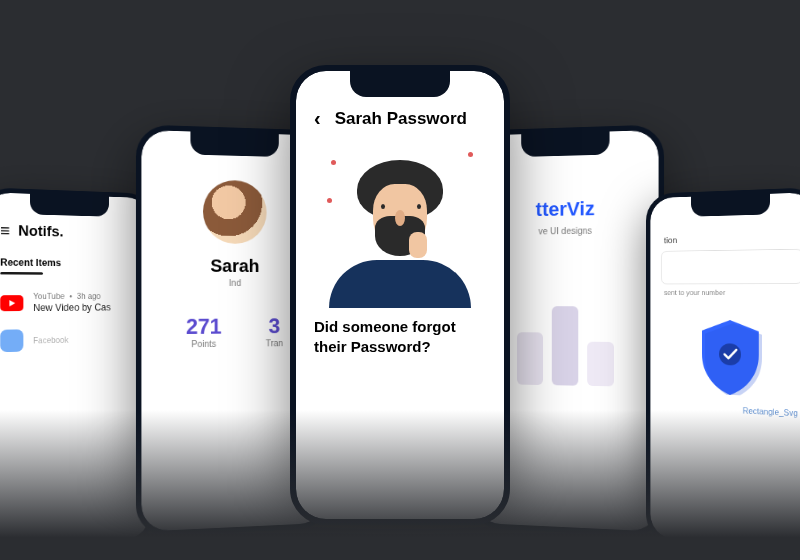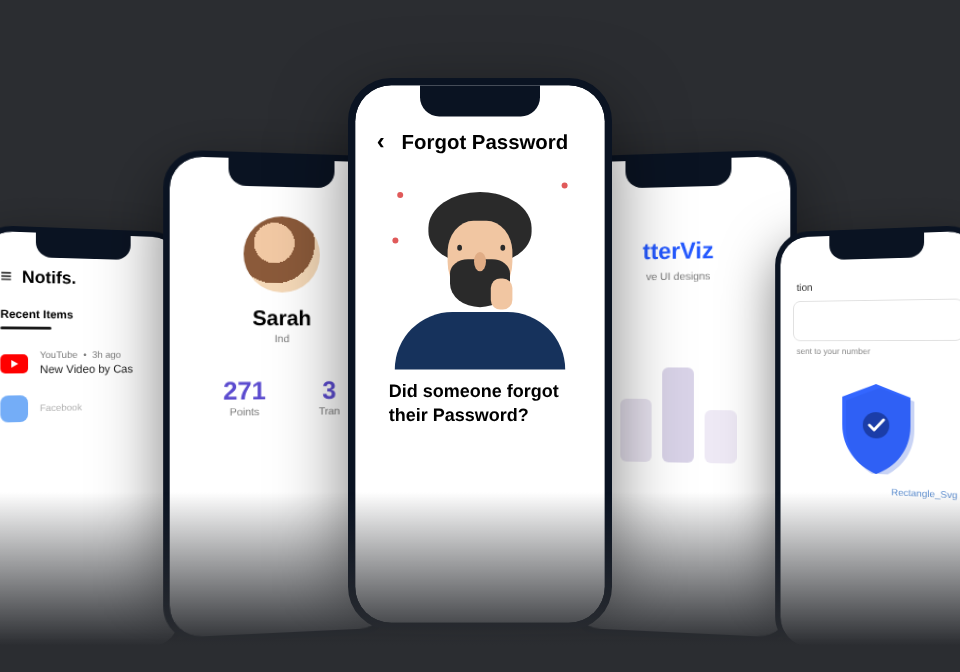--- a/index.html
+++ b/index.html
@@ -120,40 +120,40 @@
           </div>
         </div>
       </div>
     </div>
 
     <div class="phone p3">
       <div class="notch"></div>
       <div class="screen">
         <div class="hrow" style="gap:14px;">
           <span style="font-size:20px; font-weight:600;">‹</span>
-          <span class="bold" style="font-size:17px;">Forgot Password</span>
+          <span class="bold" style="font-size:17px;">Sarah Password</span>
         </div>
         <div class="illus">
           <span class="dot-r" style="left:6px; top:20px;"></span>
           <span class="dot-r" style="left:2px; top:58px;"></span>
           <span class="dot-r" style="right:2px; top:12px;"></span>
           <div class="shirt"></div>
           <div class="face">
             <div class="hair"></div>
             <div class="skin"></div>
             <div class="beard"></div>
             <div class="nose"></div>
             <div class="eyes">
                 <span></span>
                 <span></span>
               </div>
           </div>
           <div class="hand"></div>
         </div>
-        <div class="bold" style="font-size:15px; line-height:1.35;margin-left:10px;">Did someone forgot their Password?</div>
+        <div class="bold" style="font-size:15px; line-height:1.35;">Did someone forgot their Password?</div>
       </div>
     </div>
 
     <div class="phone p4">
       <div class="notch"></div>
       <div class="screen" style="text-align:center; padding-top:74px;">
         <div class="titleblue">tterViz</div>
         <div class="small" style="margin-top:6px;">ve UI designs</div>
         <div style="margin-top:50px; height:120px; display:flex; align-items:flex-end; justify-content:center; gap:10px;">
           <div style="width:30px;height:60px;background:#e8e3f0;border-radius:6px;"></div>

